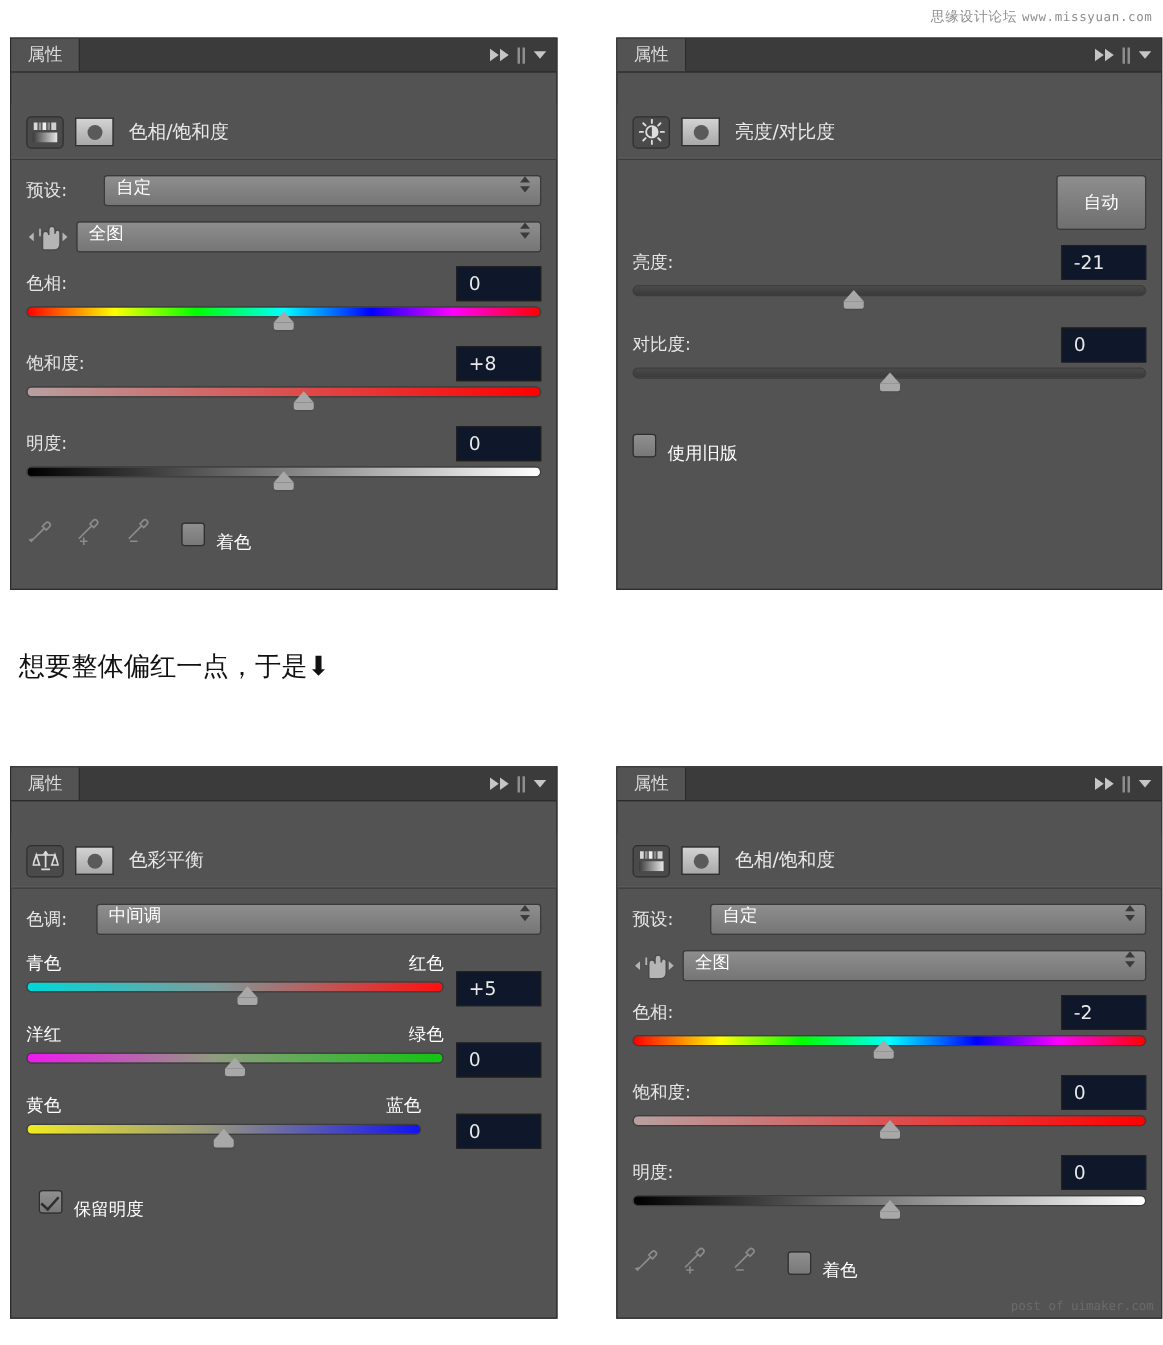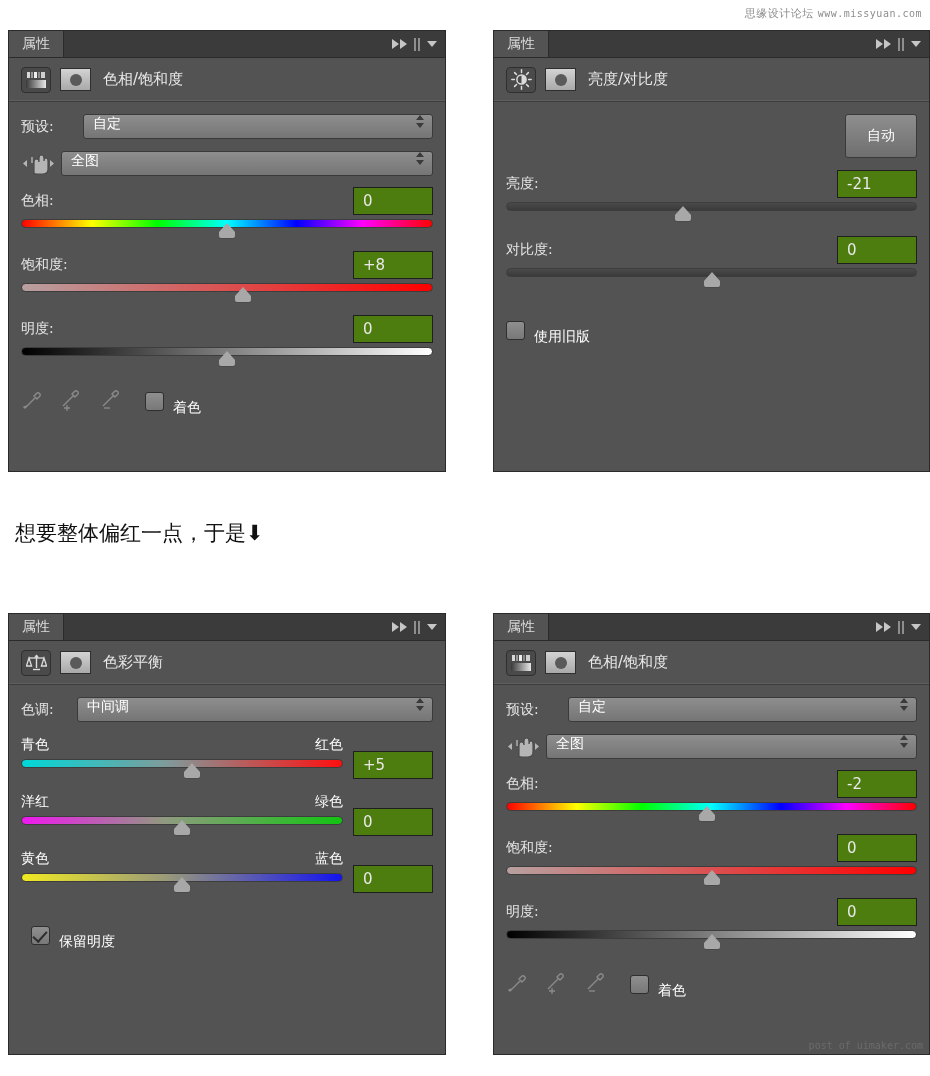--- a/index.html
+++ b/index.html
@@ -67,20 +67,21 @@
     border-right: 5px solid transparent;
   }
 
   
   .panel-head {
     display: flex; align-items: center;
     height: 44px; padding: 0 12px;
     background: #535353;
     border-bottom: 1px solid #3d3d3d;
     box-shadow: inset 0 -1px 0 #5f5f5f;
+    margin-top: 26px;
   }
   .adj-icon {
     width: 30px; height: 26px;
     background: #4a4a4a;
     border: 1px solid #2f2f2f;
     border-radius: 4px;
     display: flex; align-items: center; justify-content: center;
     margin-right: 9px;
     flex: none;
   }
@@ -126,22 +127,22 @@
   .spinner .dn {
     width:0;height:0;border-top:5px solid #3a3a3a;
     border-left:4px solid transparent;border-right:4px solid transparent;
   }
 
   
   .hand-icon { width: 34px; height: 28px; margin-right: 6px; flex:none; position: relative; }
 
   
   .valbox {
-    width: 80px; height: 28px;
-    background: #4d7c0f;
+    width: 68px; height: 28px;
+    background: #0f172a;
     border: 1px solid #1f1f1f;
     color: #e9e9e9;
     font-size: 15px;
     display: flex; align-items: center;
     padding-left: 9px;
     flex: none;
   }
 
   
   .slider-wrap { position: relative; height: 22px; margin: 0 0 4px 0; }
@@ -504,21 +505,21 @@
           </div>
           <div class="slider-wrap">
             <div class="track g-mg"></div>
             <div class="thumb" style="left:50%;"></div>
           </div>
         </div>
         <div class="valbox" style="margin-top:15px;">0</div>
       </div>
 
       <div style="display:flex; align-items:flex-start; margin-top:10px;">
-        <div style="flex:1; padding-right:10px;">
+        <div style="flex:1; padding-right:28px;">
           <div class="slider-label-row">
             <span>黄色</span>
             <span>蓝色</span>
           </div>
           <div class="slider-wrap">
             <div class="track g-yb"></div>
             <div class="thumb" style="left:50%;"></div>
           </div>
         </div>
         <div class="valbox" style="margin-top:15px;">0</div>

